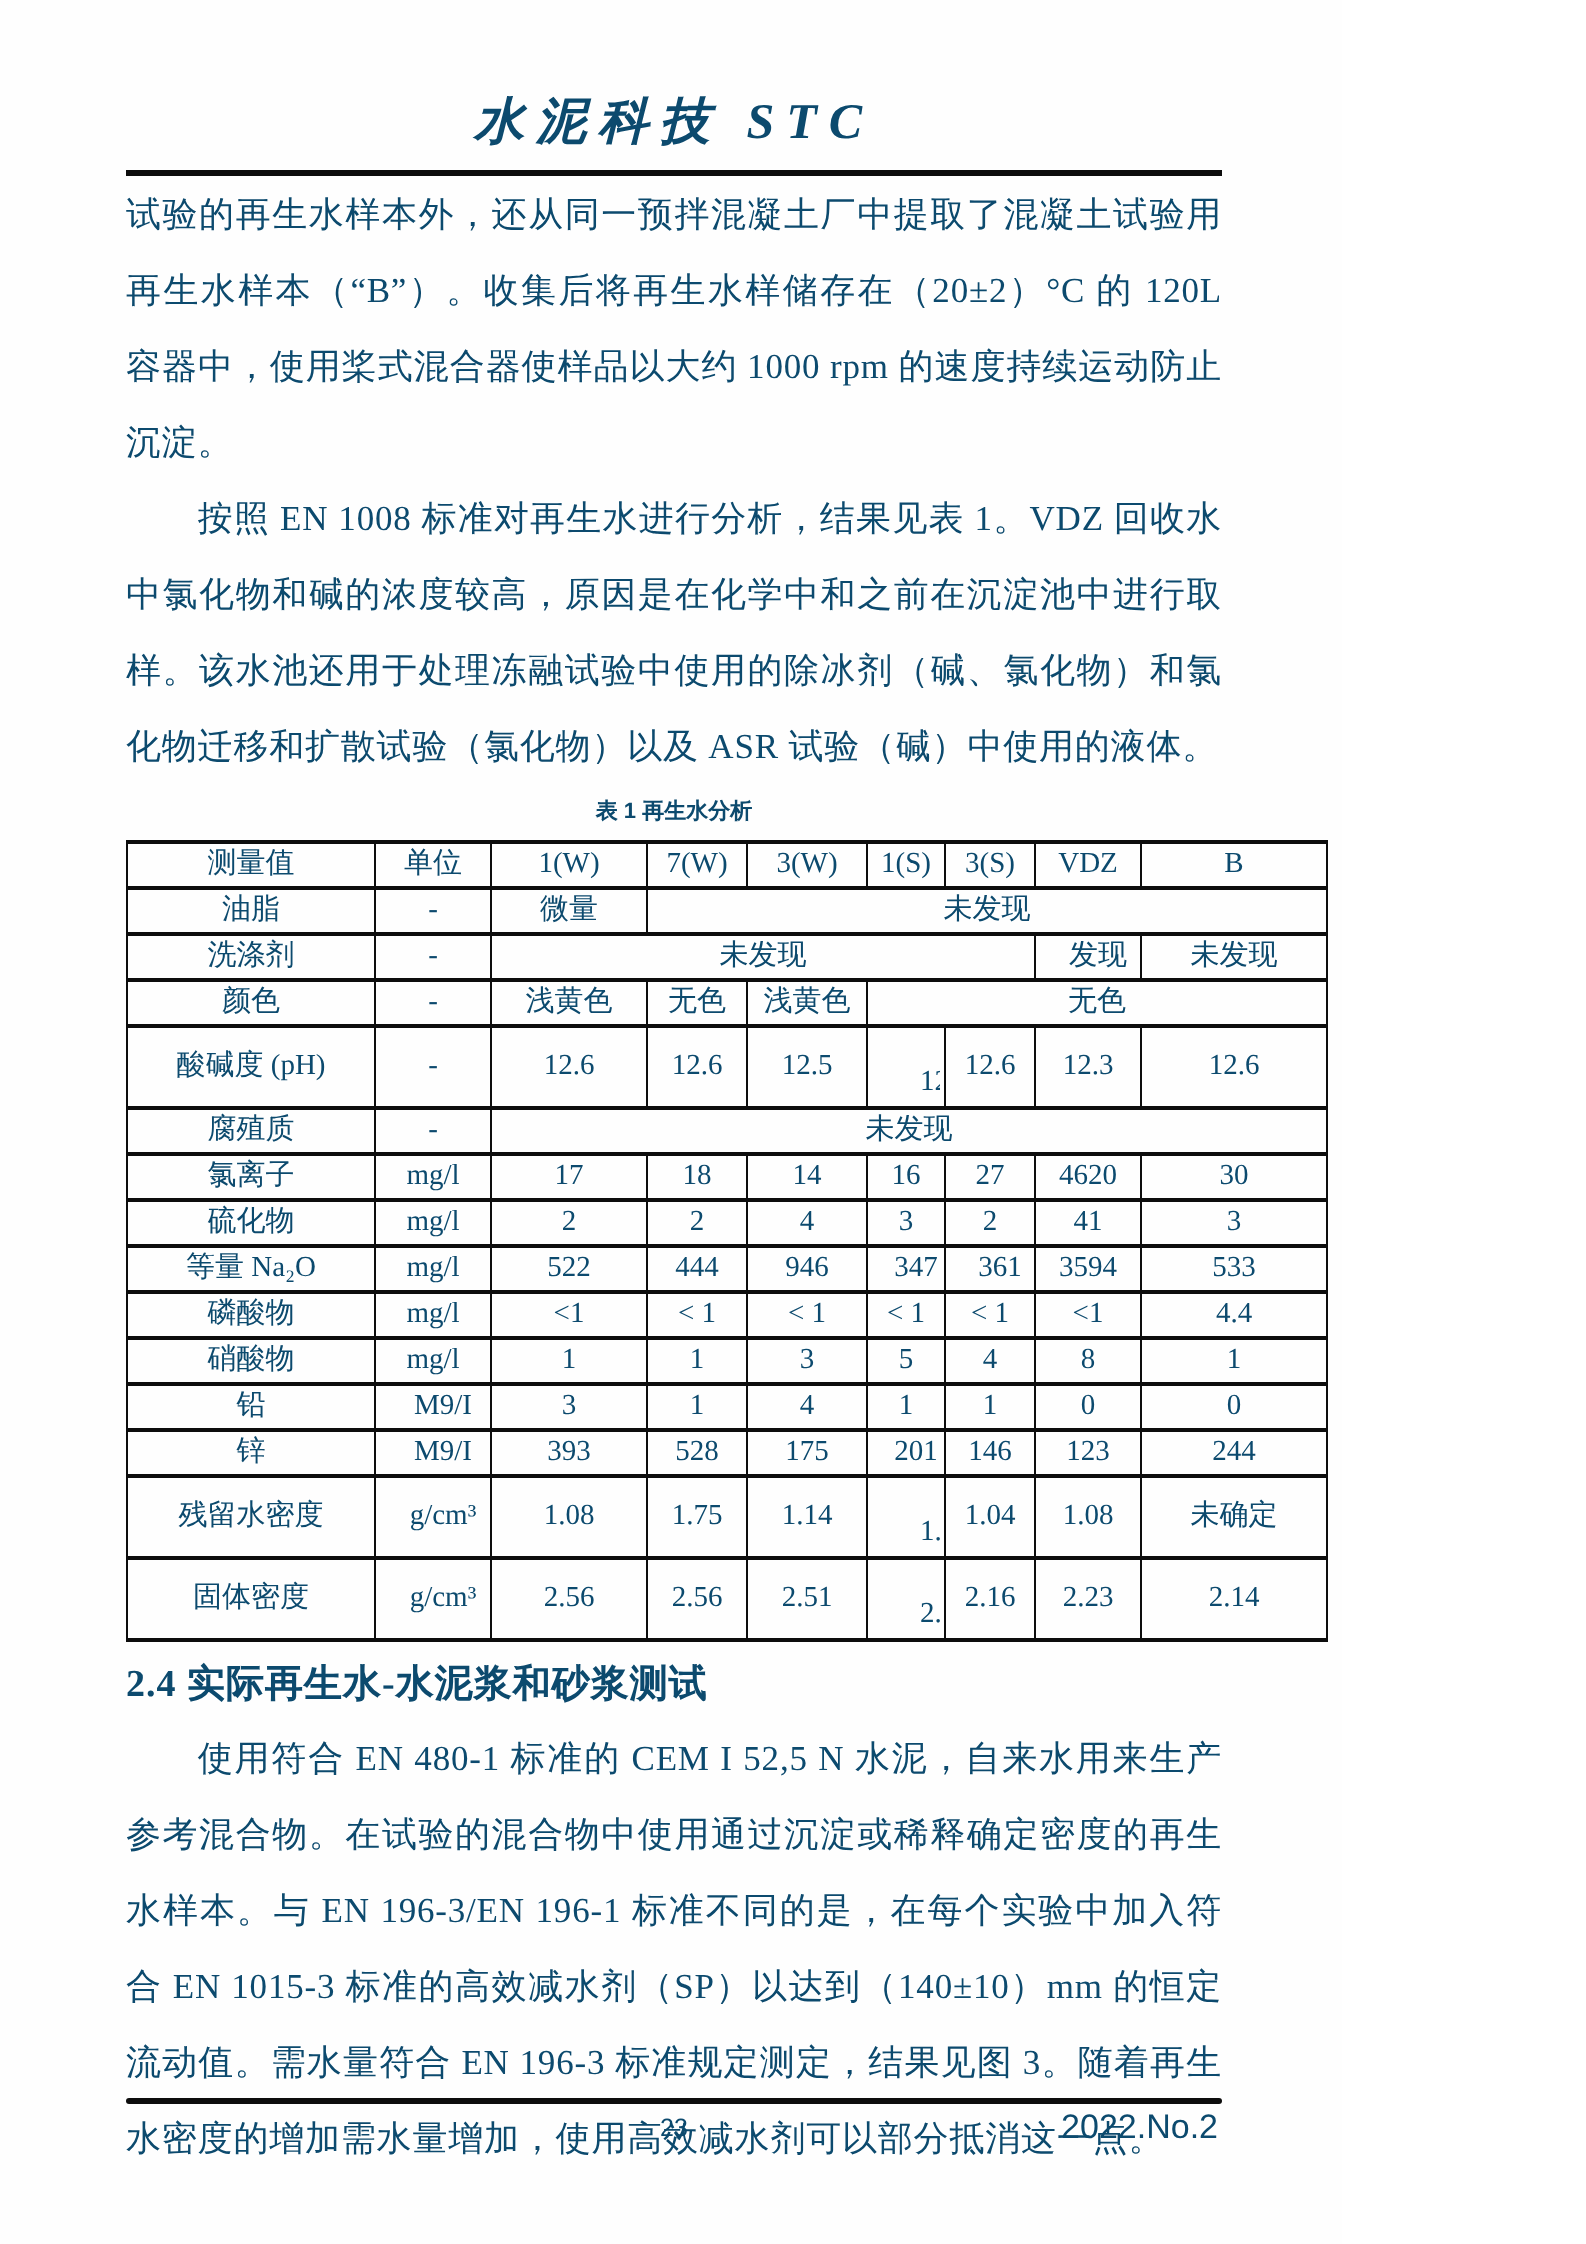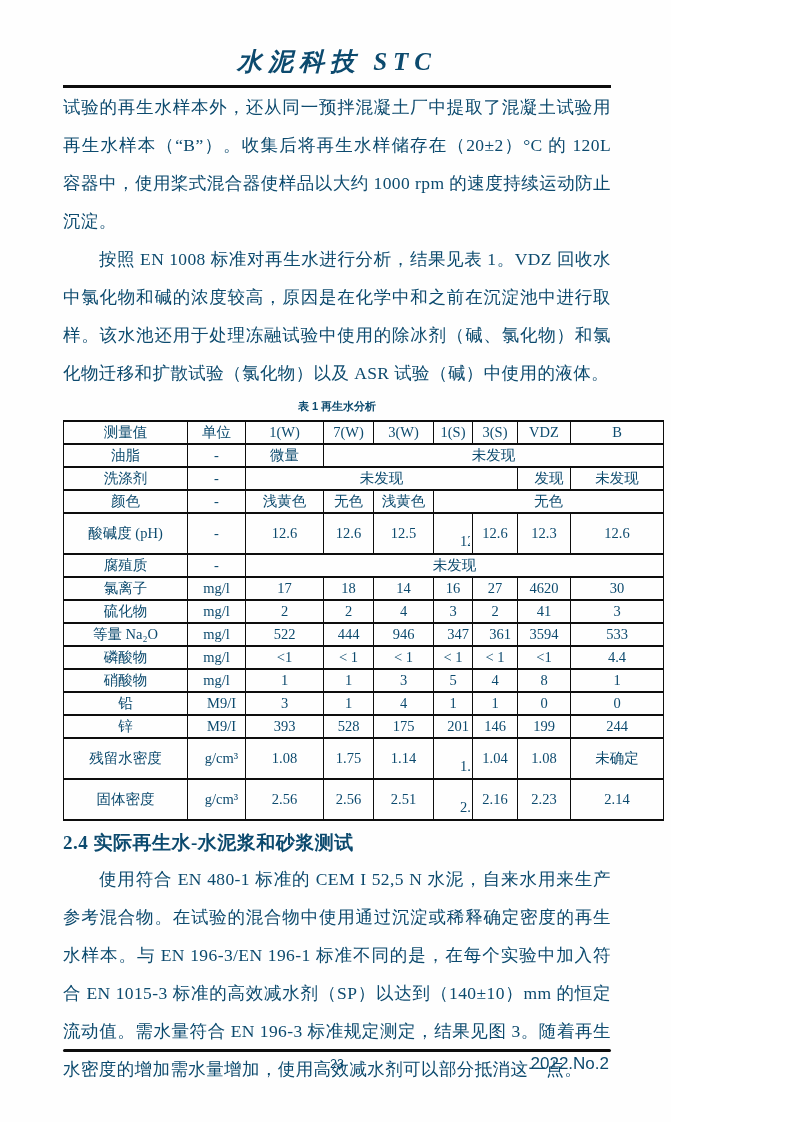--- a/index.html
+++ b/index.html
@@ -262,21 +262,21 @@
           <td>0</td>
         </tr>
         <tr>
           <td>锌</td>
           <td class="a-right">M9/I</td>
           <td>393</td>
           <td>528</td>
           <td>175</td>
           <td class="a-right">201</td>
           <td>146</td>
-          <td>199</td>
+          <td>123</td>
           <td>244</td>
         </tr>
         <tr>
           <td>残留水密度</td>
           <td class="a-right">g/cm³</td>
           <td>1.08</td>
           <td>1.75</td>
           <td>1.14</td>
           <td class="clip-cell">
             <div class="clip">

